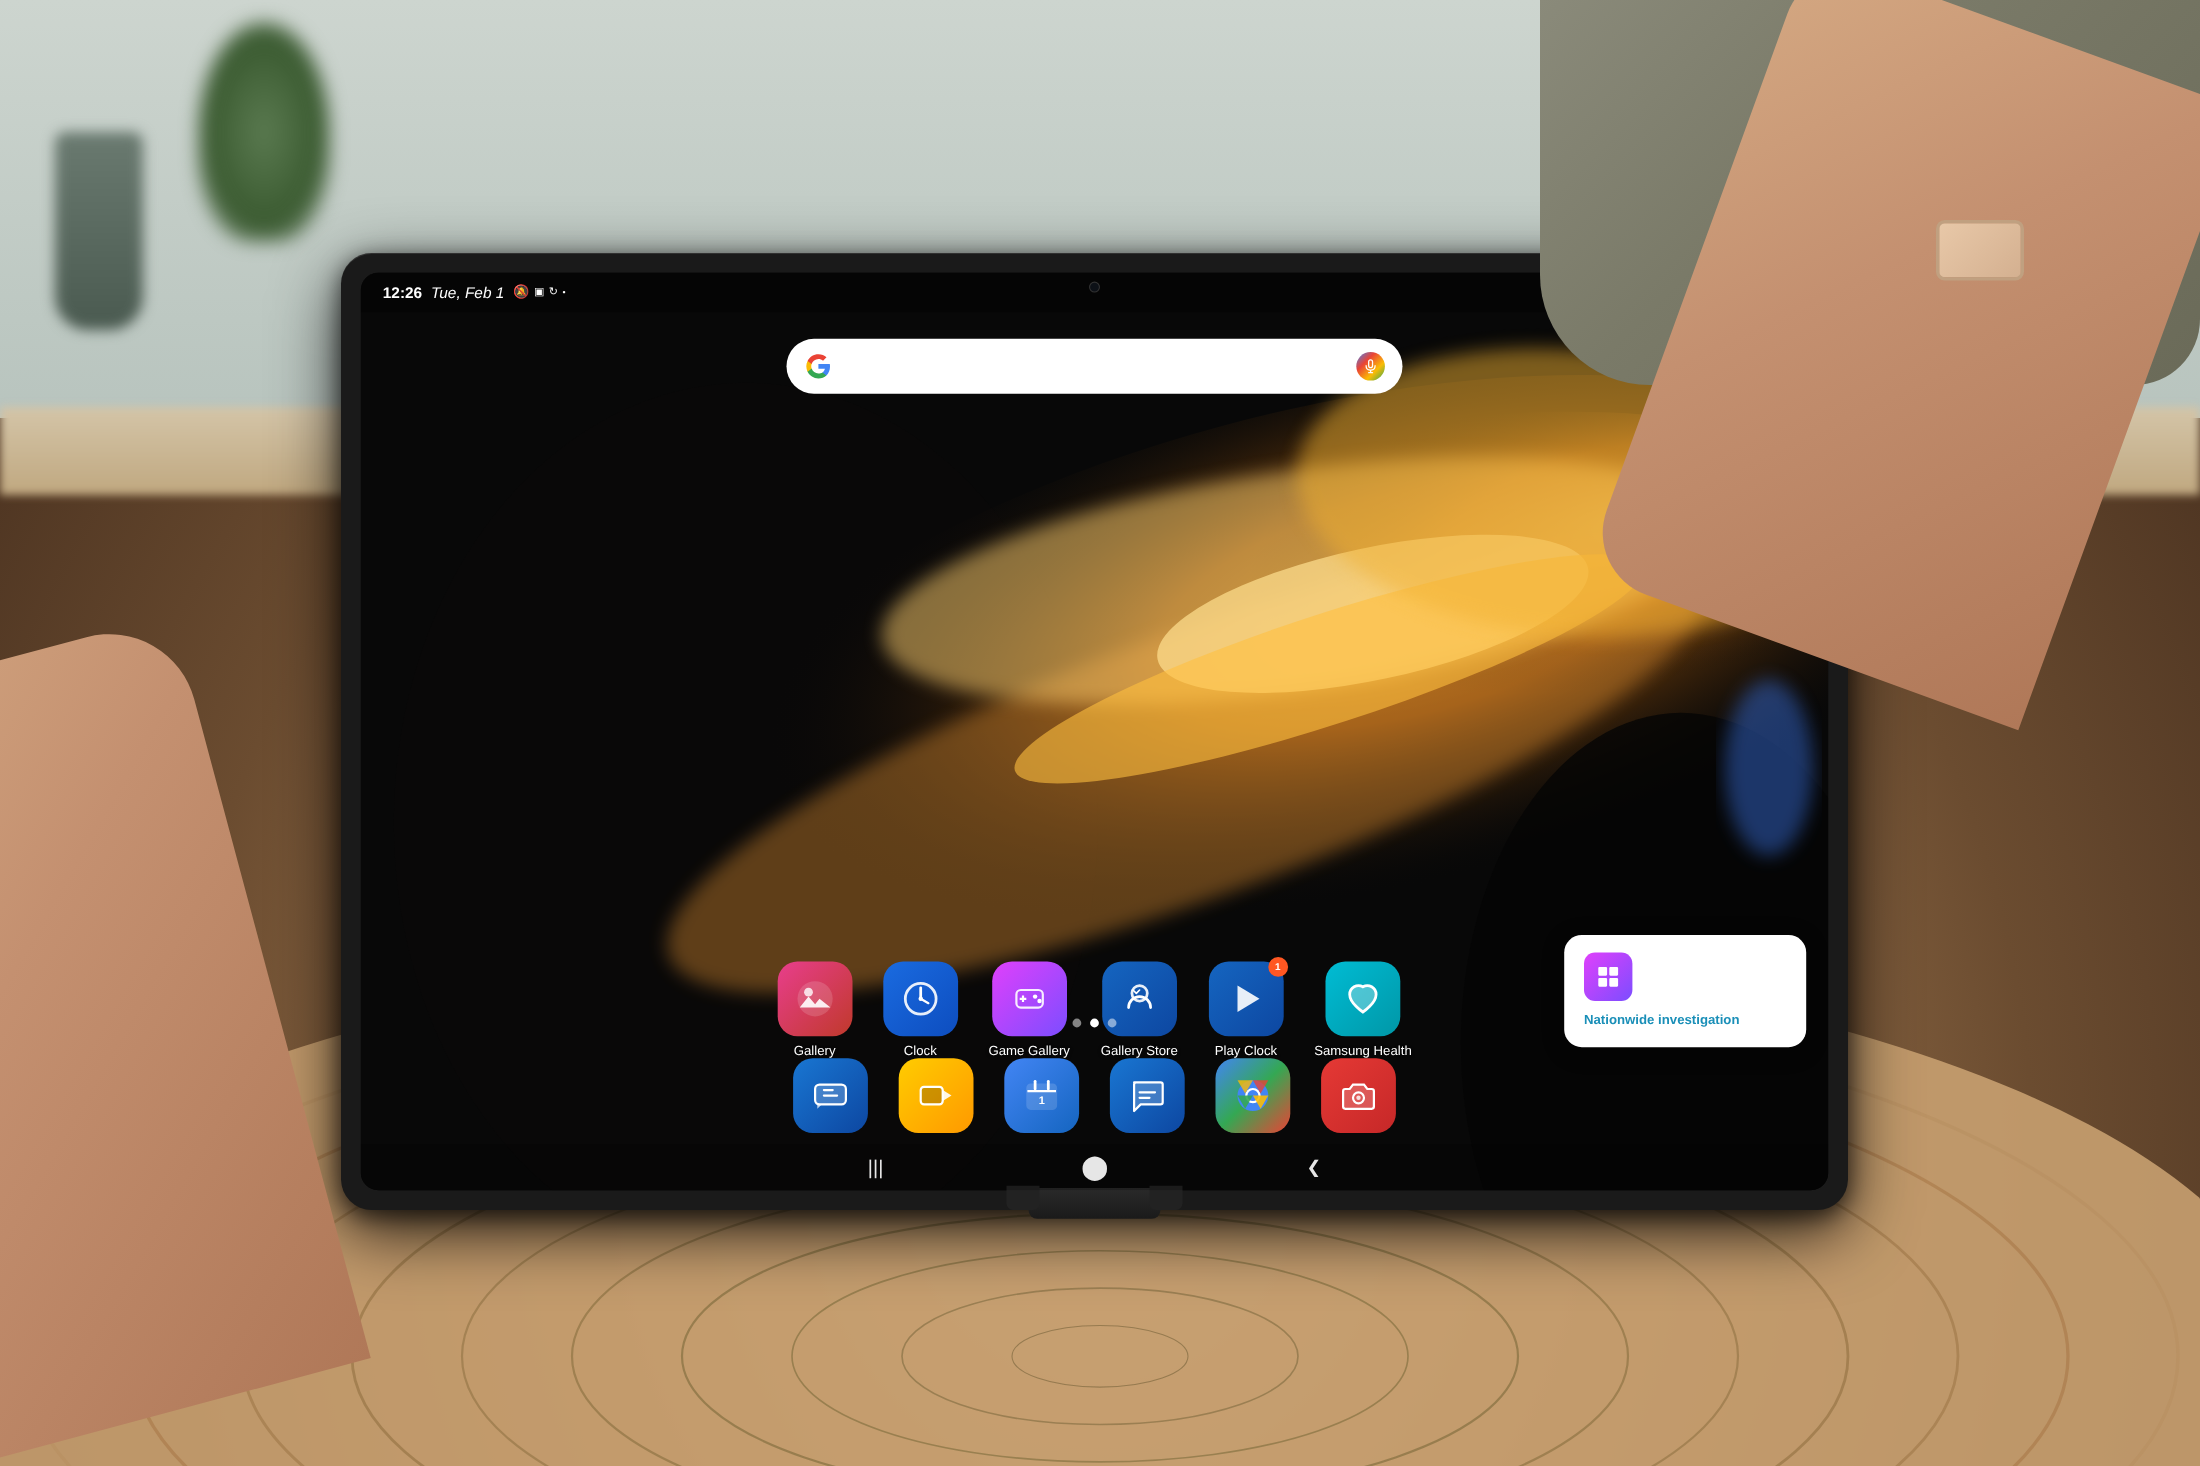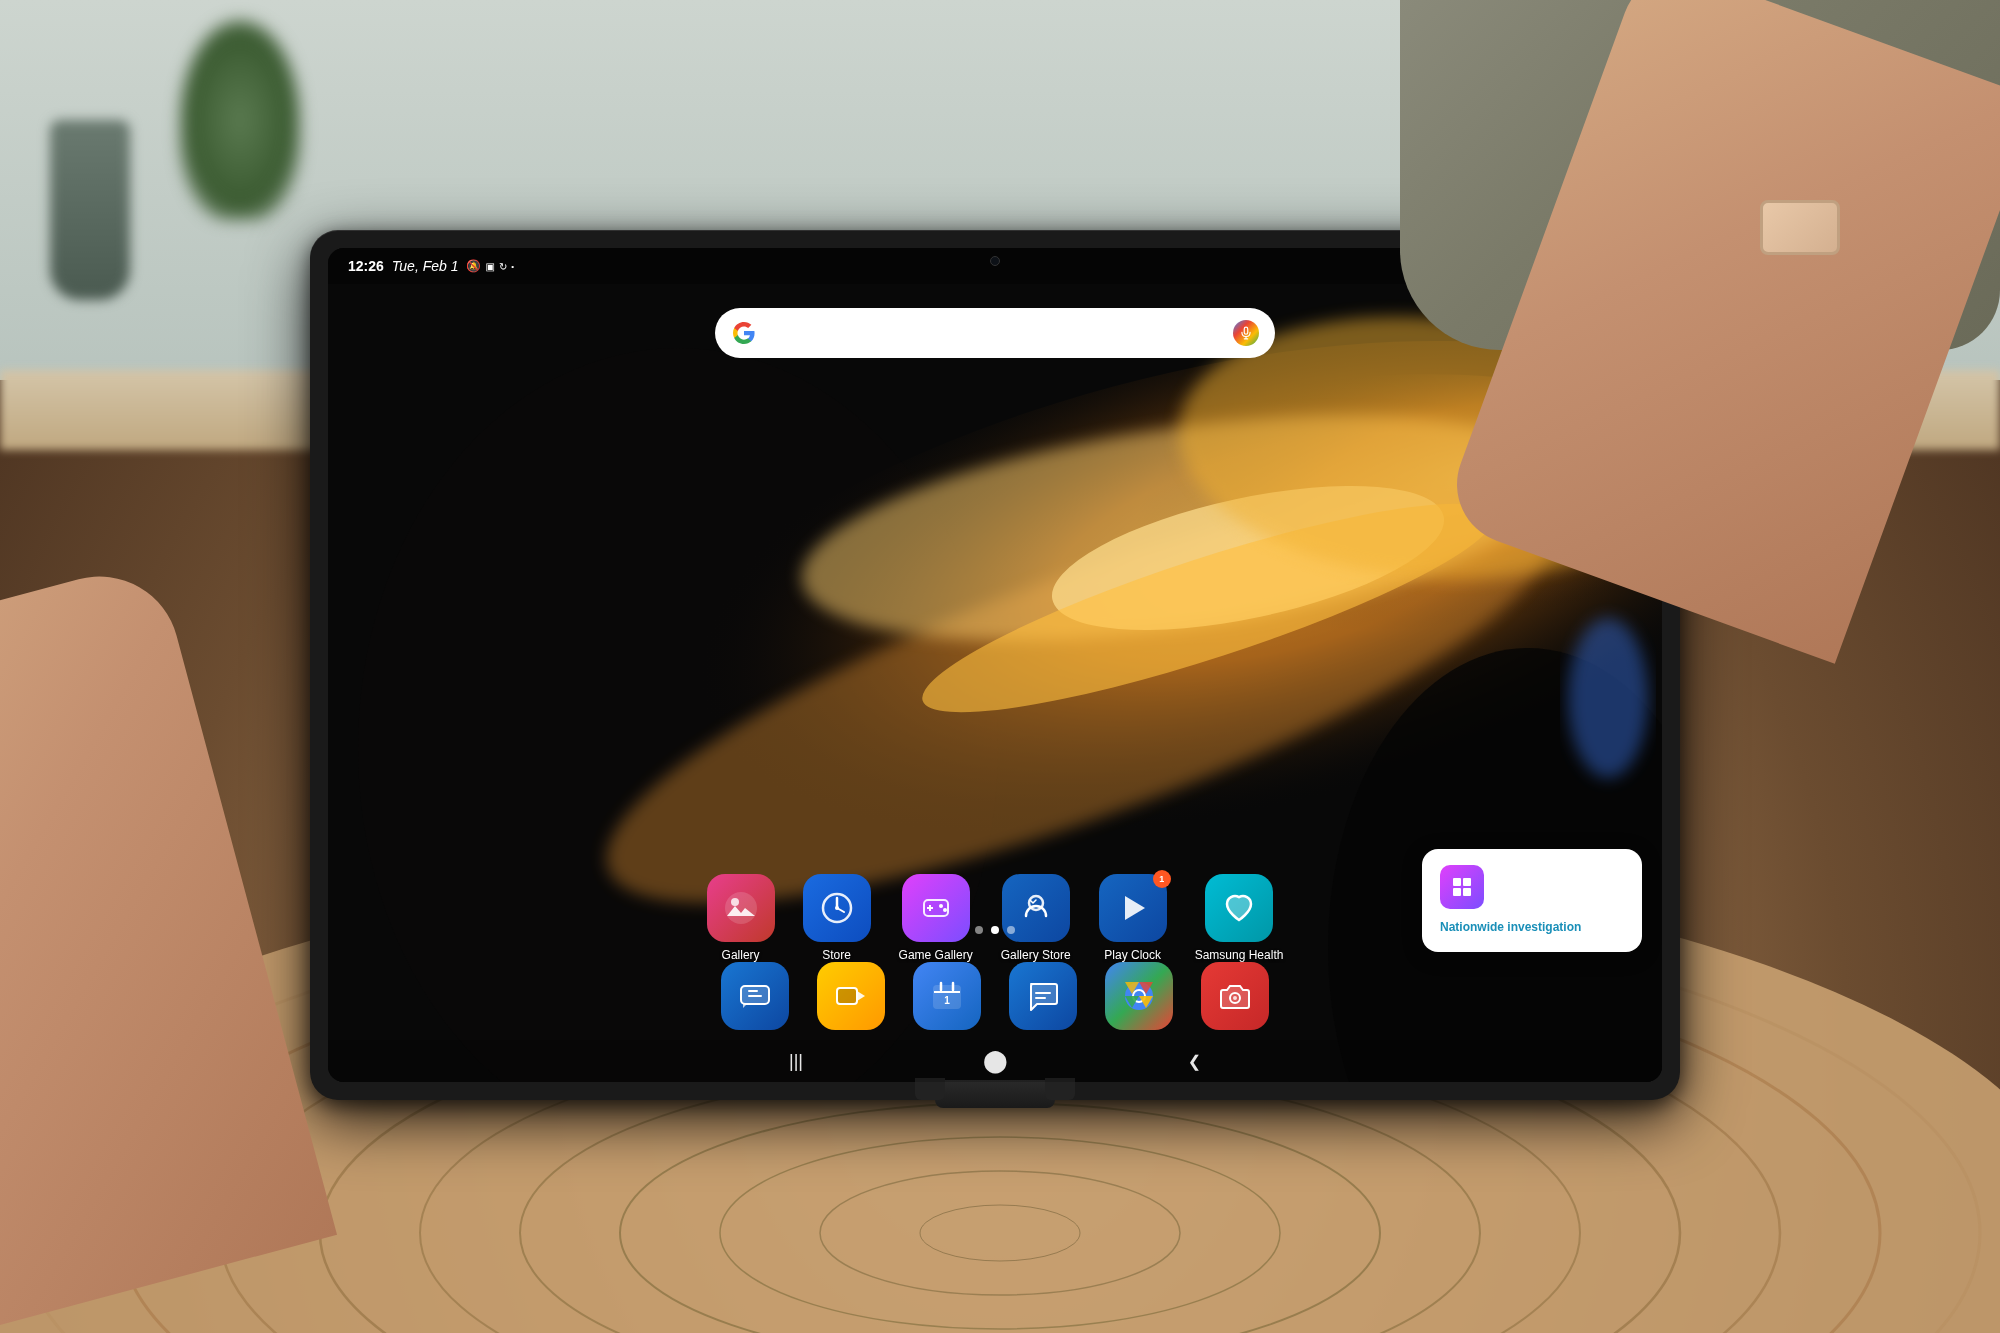--- a/index.html
+++ b/index.html
@@ -193,21 +193,21 @@
       height: 36px;
       display: flex;
       align-items: center;
       justify-content: space-between;
       padding: 0 20px;
       z-index: 20;
       background: rgba(0,0,0,0.3);
     }
     .status-left {
       display: flex;
-      align-items: center;
+      align-items: flex-start;
       gap: 8px;
     }
     .status-time {
       color: white;
       font-size: 14px;
       font-weight: 600;
     }
     .status-date {
       color: white;
       font-size: 14px;
@@ -592,21 +592,21 @@
 
         <div class="app-icon">
           <div class="app-icon-img clock-icon">
             <svg width="40" height="40" viewBox="0 0 40 40" fill="none">
               <circle cx="20" cy="20" r="14" stroke="white" stroke-width="2.5" fill="none" opacity="0.9"></circle>
               <line x1="20" y1="20" x2="20" y2="10" stroke="white" stroke-width="2.5" stroke-linecap="round"></line>
               <line x1="20" y1="20" x2="27" y2="24" stroke="white" stroke-width="2" stroke-linecap="round"></line>
               <circle cx="20" cy="20" r="2" fill="white"></circle>
             </svg>
           </div>
-          <span class="app-icon-label">Store</span>
+          <span class="app-icon-label">Clock</span>
         </div>
 
         <div class="app-icon">
           <div class="app-icon-img game-icon">
             <svg width="40" height="40" viewBox="0 0 40 40" fill="none">
               <rect x="8" y="12" width="24" height="16" rx="4" stroke="white" stroke-width="2" fill="none" opacity="0.9"></rect>
               <line x1="11" y1="20" x2="17" y2="20" stroke="white" stroke-width="2"></line>
               <line x1="14" y1="17" x2="14" y2="23" stroke="white" stroke-width="2"></line>
               <circle cx="25" cy="18" r="2" fill="white"></circle>
               <circle cx="29" cy="22" r="2" fill="white"></circle>

